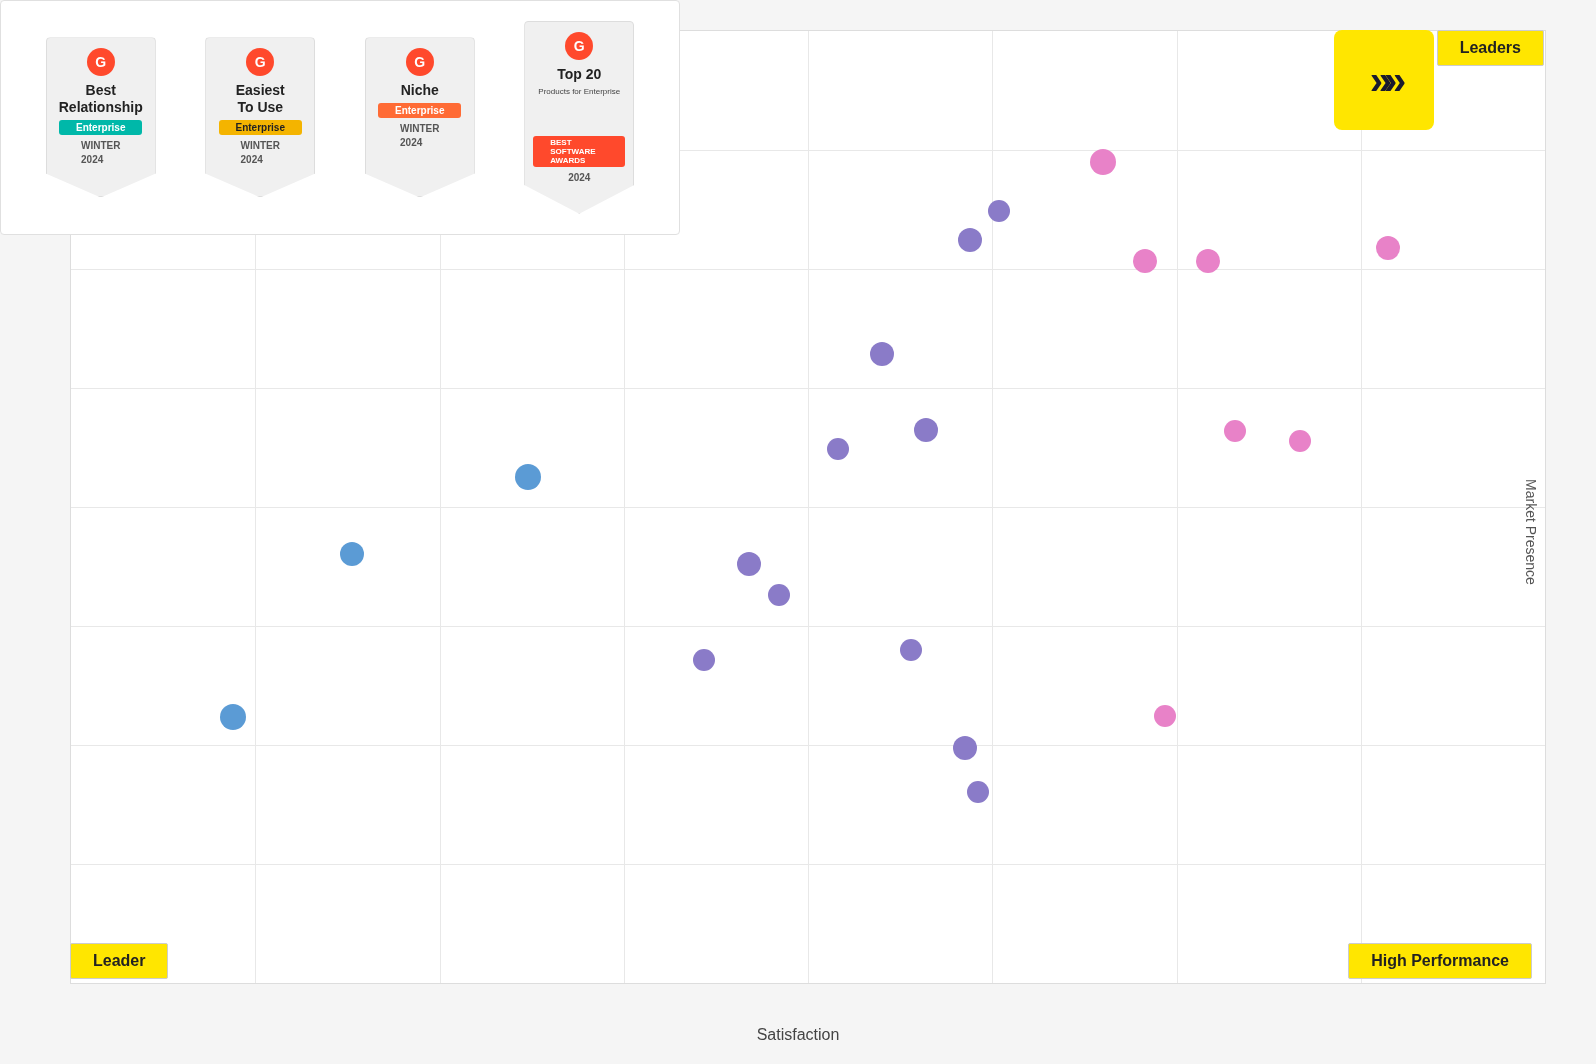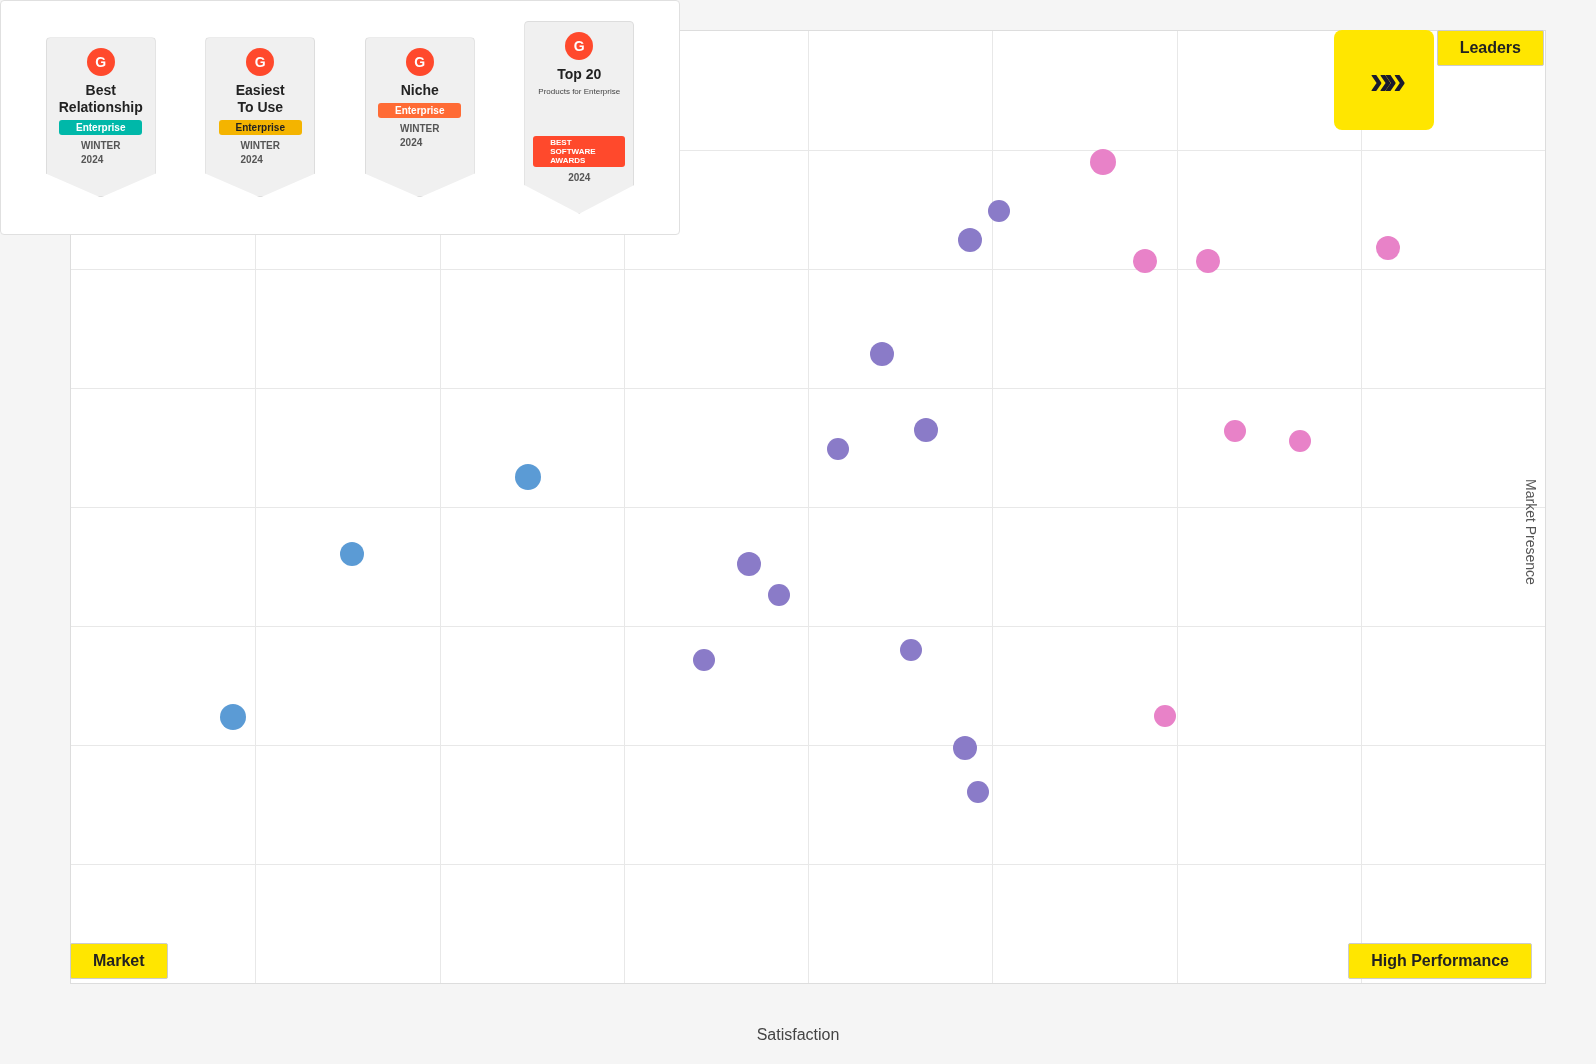--- a/index.html
+++ b/index.html
@@ -220,21 +220,21 @@
     <div class="grid-line-h" style="top:37.5%"></div>
     <div class="grid-line-h" style="top:50%"></div>
     <div class="grid-line-h" style="top:62.5%"></div>
     <div class="grid-line-h" style="top:75%"></div>
     <div class="grid-line-h" style="top:87.5%"></div>
   </div>
 
   <div class="axis-label-bottom">Satisfaction</div>
   <div class="axis-label-right">Market Presence</div>
 
-  <div class="corner-label niche">Market</div>
+  <div class="corner-label niche">Leader</div>
   <div class="corner-label high-perf">High Performance</div>
   <div class="corner-label leaders">Leaders</div>
 
   <div class="miro-logo-box" style="top:30px; right:162px;">
     <span class="miro-chevrons">»»</span>
   </div>
 
 </div>
 
 <div class="awards-panel">

